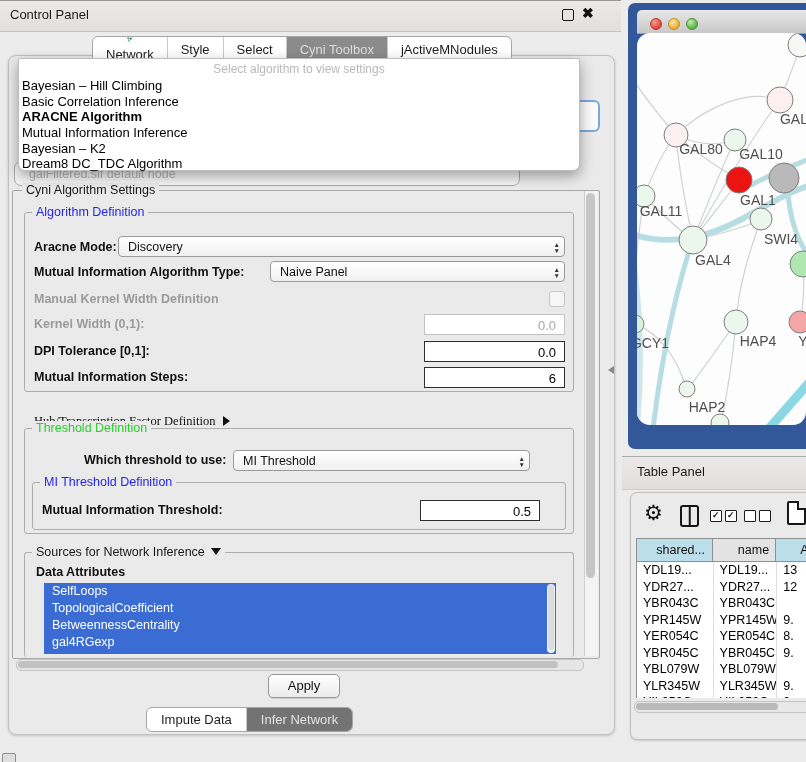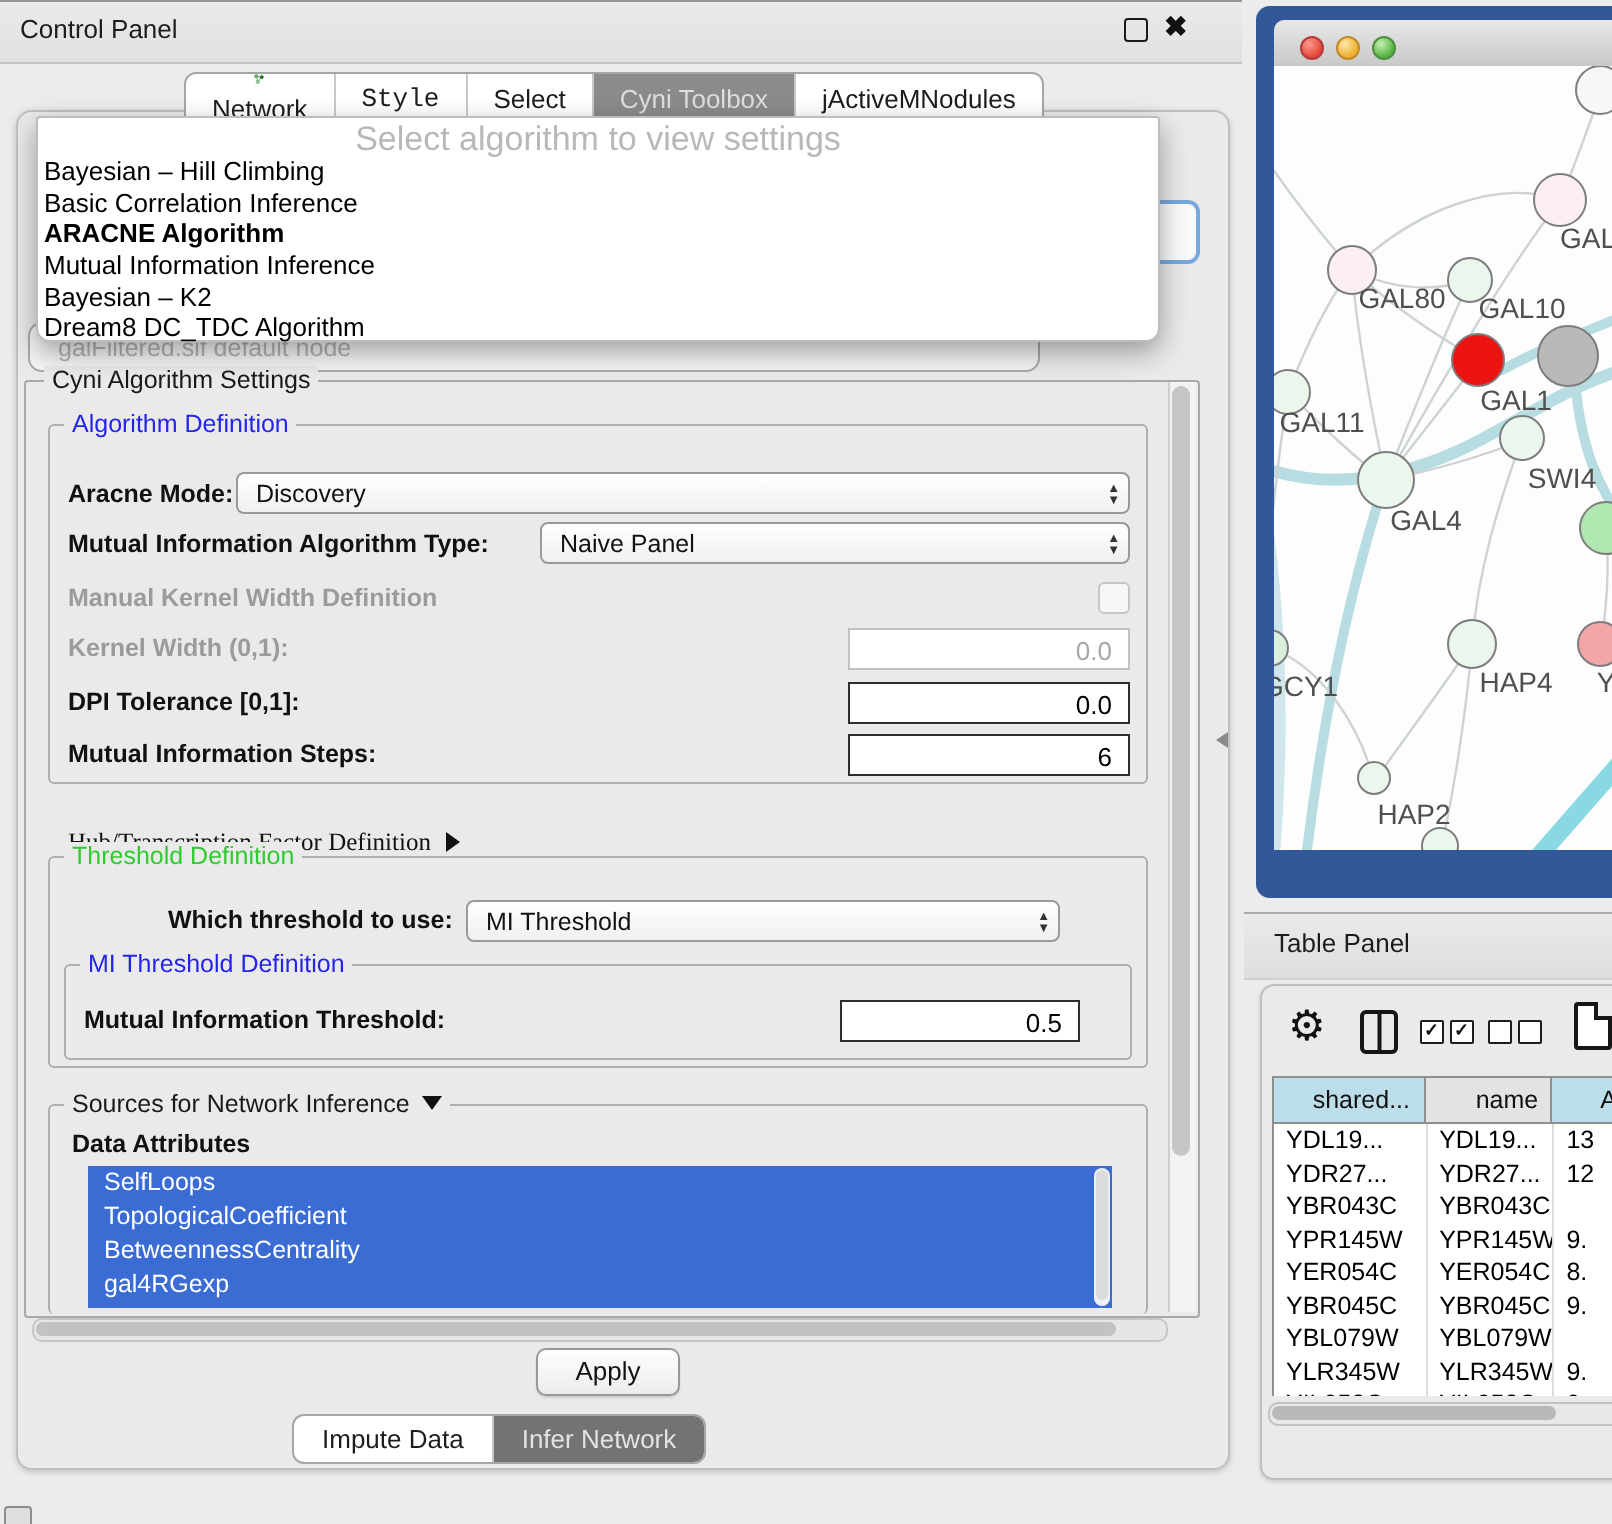--- a/index.html
+++ b/index.html
@@ -21,21 +21,21 @@
   .tabbar{left:92px;top:36px;height:25px;display:inline-flex;background:#fff;border:1px solid #a6a6a6;
           border-radius:6px;overflow:hidden;z-index:10;}
   .tab{display:flex;align-items:center;gap:5px;padding:0 13px;font-size:13px;color:#1d1d1d;
        border-left:1px solid #c9c9c9;white-space:nowrap;}
   .tab:first-child{border-left:none;flex-direction:column;}
   .tab.selected{background:#8b8b8b;color:#dedede;}
 
   
   .popup{left:18px;top:58px;width:562px;height:113px;background:#fff;border:1px solid #bdbdbd;
          border-radius:2px 2px 7px 7px;box-shadow:0 5px 14px rgba(0,0,0,.35);z-index:50;padding-top:2px;box-sizing:border-box;}
-  .popup-placeholder{text-align:center;color:#b8b8b8;font-size:17px;height:17px;line-height:17px;}
+  .popup-placeholder{text-align:center;color:#b8b8b8;font-size:12px;height:17px;line-height:17px;}
   .popup-item{font-size:13px;color:#000;height:15.7px;line-height:15.7px;padding-left:3px;white-space:nowrap;}
   .popup-item.bold{font-weight:bold;}
 
   
   .bg-combo{left:14px;top:161px;width:506px;height:25px;border:1px solid #aaa;border-radius:7px;
             background:#f5f5f5;color:#b3b3b3;font-size:12.5px;line-height:25px;padding-left:14px;box-sizing:border-box;z-index:1;}
   .bg-combo-ring{left:570px;top:100px;width:26px;height:28px;border:2.5px solid #79a9dc;border-radius:6px;
                  background:#fafafa;z-index:1;}
 
   
@@ -87,21 +87,21 @@
   .corner-icon{left:2px;top:753px;width:12px;height:12px;border:1.5px solid #8d8d8d;background:#dedede;border-radius:2px;}
 
   
   .net-frame{left:628px;top:3px;width:185px;height:446px;background:#33589a;border-radius:7px 0 0 7px;}
   .net-titlebar{left:637px;top:10px;width:169px;height:23px;background:linear-gradient(#e8e8e8,#c8c8c8);
                 border-bottom:1px solid #979797;border-radius:5px 0 0 0;}
   .tl{position:absolute;top:8px;width:12px;height:12px;border-radius:50%;}
   .tl.red{left:13px;background:radial-gradient(circle at 35% 30%,#ff9a90,#e2453a 70%);border:1px solid #b33c33;box-sizing:border-box;}
   .tl.yellow{left:31px;background:radial-gradient(circle at 35% 30%,#ffe9a8,#eead2b 70%);border:1px solid #c08a26;box-sizing:border-box;}
   .tl.green{left:49px;background:radial-gradient(circle at 35% 30%,#c4f0b4,#55b33e 70%);border:1px solid #4d8f3c;box-sizing:border-box;}
-  .net-canvas{left:637px;top:33px;width:169px;height:392px;background:#fdfdfd;overflow:hidden;}
+  .net-canvas{left:637px;top:33px;width:169px;height:392px;background:#fdfdfd;overflow:hidden;border-radius:13px;}
   .nlabel{font-size:14px;fill:#4f4f4f;}
 
   
   .tp-header{left:622px;top:456px;width:184px;height:32px;background:linear-gradient(#eceae8,#e0dedc);
              border-top:1px solid #ababab;border-bottom:1px solid #cfcfcf;}
   .tp-title{left:637px;top:464px;font-size:13px;color:#1c1c1c;}
   .tp-body{left:630px;top:492px;width:190px;height:246px;background:#eaeaea;border:1px solid #bfbfbf;
            border-radius:7px;box-shadow:0 1px 2px rgba(0,0,0,.15);}
   .gear{left:644px;top:501px;font-size:21px;color:#111;}
   .col-icon{left:680px;top:505px;width:15px;height:18px;border:2.5px solid #161616;border-radius:3px;}
@@ -139,21 +139,21 @@
     <div class="tab">
       <svg width="13" height="13" viewBox="0 0 13 13">
         <path d="M3,3 L10,4 M3,3 L5,10 M10,4 L5,10" stroke="#8a8a8a" stroke-width="1" fill="none"></path>
         <circle cx="3" cy="3" r="2.2" fill="#6abf69" stroke="#3c7d3c" stroke-width="0.7"></circle>
         <circle cx="10" cy="4" r="2.2" fill="#2e7d32" stroke="#1d521f" stroke-width="0.7"></circle>
         <circle cx="5" cy="10" r="2.2" fill="#a5d6a7" stroke="#3c7d3c" stroke-width="0.7"></circle>
       </svg>
       <div style="display: inline;">Network</div>
     </div>
     <div class="tab">
-      <div style="display: inline; font-family: Liberation Mono, monospace;">Style</div>
+      <div style="display: inline;">Style</div>
     </div>
     <div class="tab">
       <div style="display: inline;">Select</div>
     </div>
     <div class="tab selected">
       <div style="display: inline;">Cyni Toolbox</div>
     </div>
     <div class="tab">
       <div style="display: inline;">jActiveMNodules</div>
     </div>

